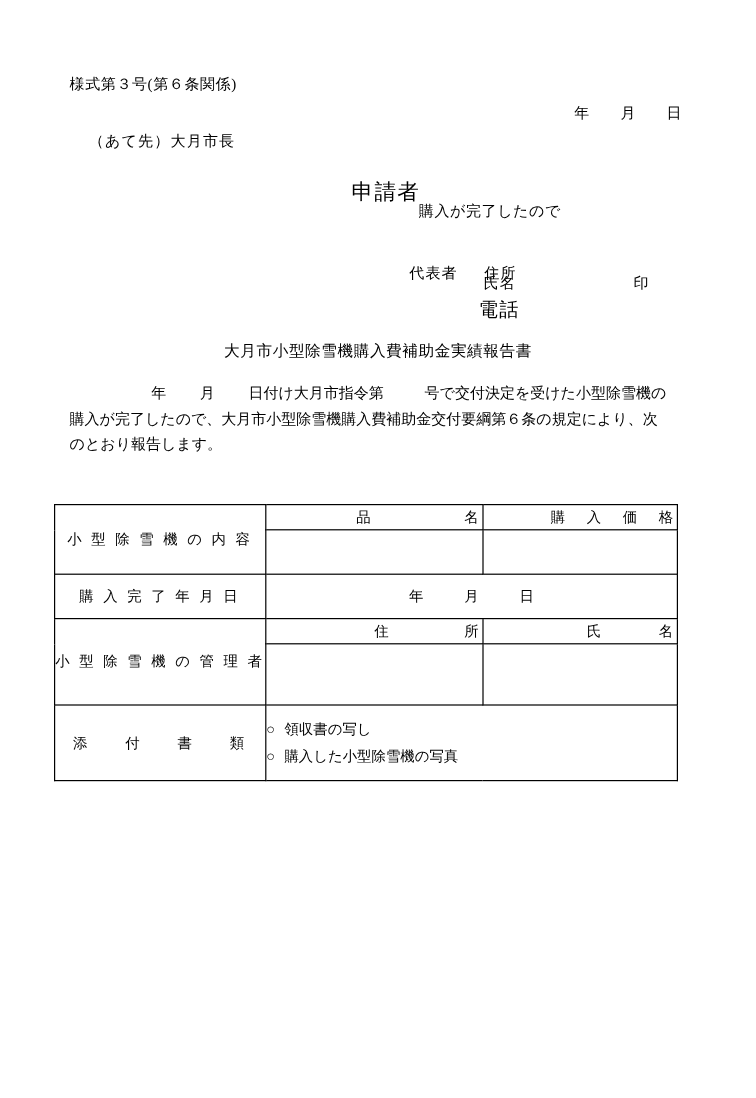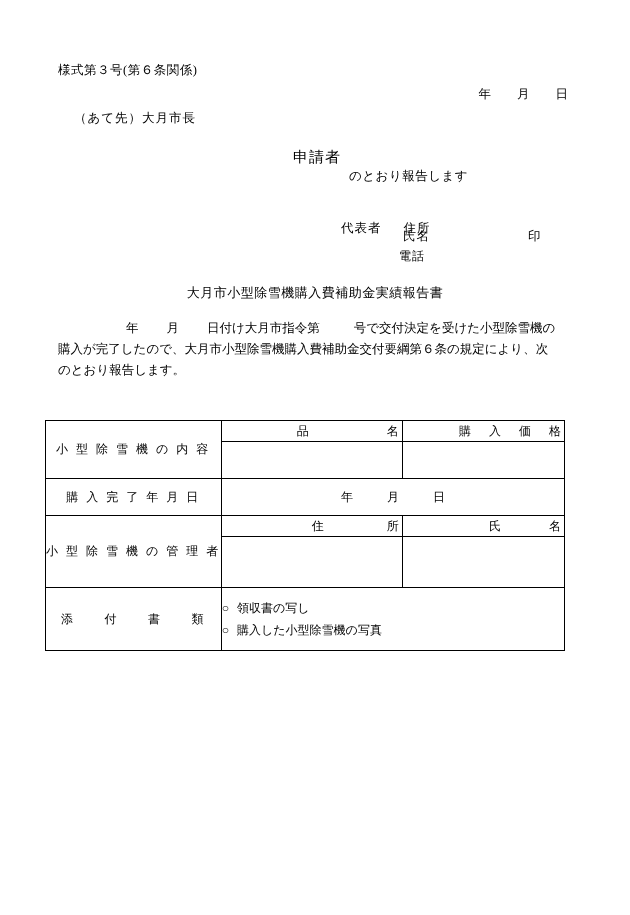--- a/index.html
+++ b/index.html
@@ -46,21 +46,21 @@
     top: 110px;
     font-size: 12.5px;
     letter-spacing: 1px;
     white-space: nowrap;
   }
 
   .applicant-label {
     position: absolute;
     left: 293px;
     top: 148px;
-    font-size: 15px;
+    font-size: 18px;
     letter-spacing: 1px;
     white-space: nowrap;
   }
   .applicant-group {
     position: absolute;
     left: 349px;
     top: 168px;
     font-size: 12.5px;
     letter-spacing: 0.5px;
     white-space: nowrap;
@@ -88,21 +88,21 @@
     position: absolute;
     left: 528px;
     top: 228px;
     font-size: 12.5px;
     white-space: nowrap;
   }
   .rep-tel {
     position: absolute;
     left: 399px;
     top: 248px;
-    font-size: 12px;
+    font-size: 16px;
     letter-spacing: 1px;
     white-space: nowrap;
   }
 
   .doc-title {
     position: absolute;
     left: 0;
     right: 0;
     top: 284px;
     text-align: center;
@@ -174,21 +174,21 @@
 
   <div class="form-number">様式第３号(第６条関係)</div>
 
   <div class="date-line">
     <span>年</span><span class="gap"></span><span>月</span><span class="gap"></span><span>日</span>
   </div>
 
   <div class="addressee">（あて先）大月市長</div>
 
   <div class="applicant-label">申請者</div>
-  <div class="applicant-group">のとおり報告します</div>
+  <div class="applicant-group">購入が完了したので</div>
 
   <div class="rep-row">
     <span class="rep-label">代表者</span><span>住所</span>
   </div>
   <div class="rep-name">氏名</div>
   <div class="rep-seal">印</div>
   <div class="rep-tel">電話</div>
 
   <div class="doc-title">大月市小型除雪機購入費補助金実績報告書</div>
 

